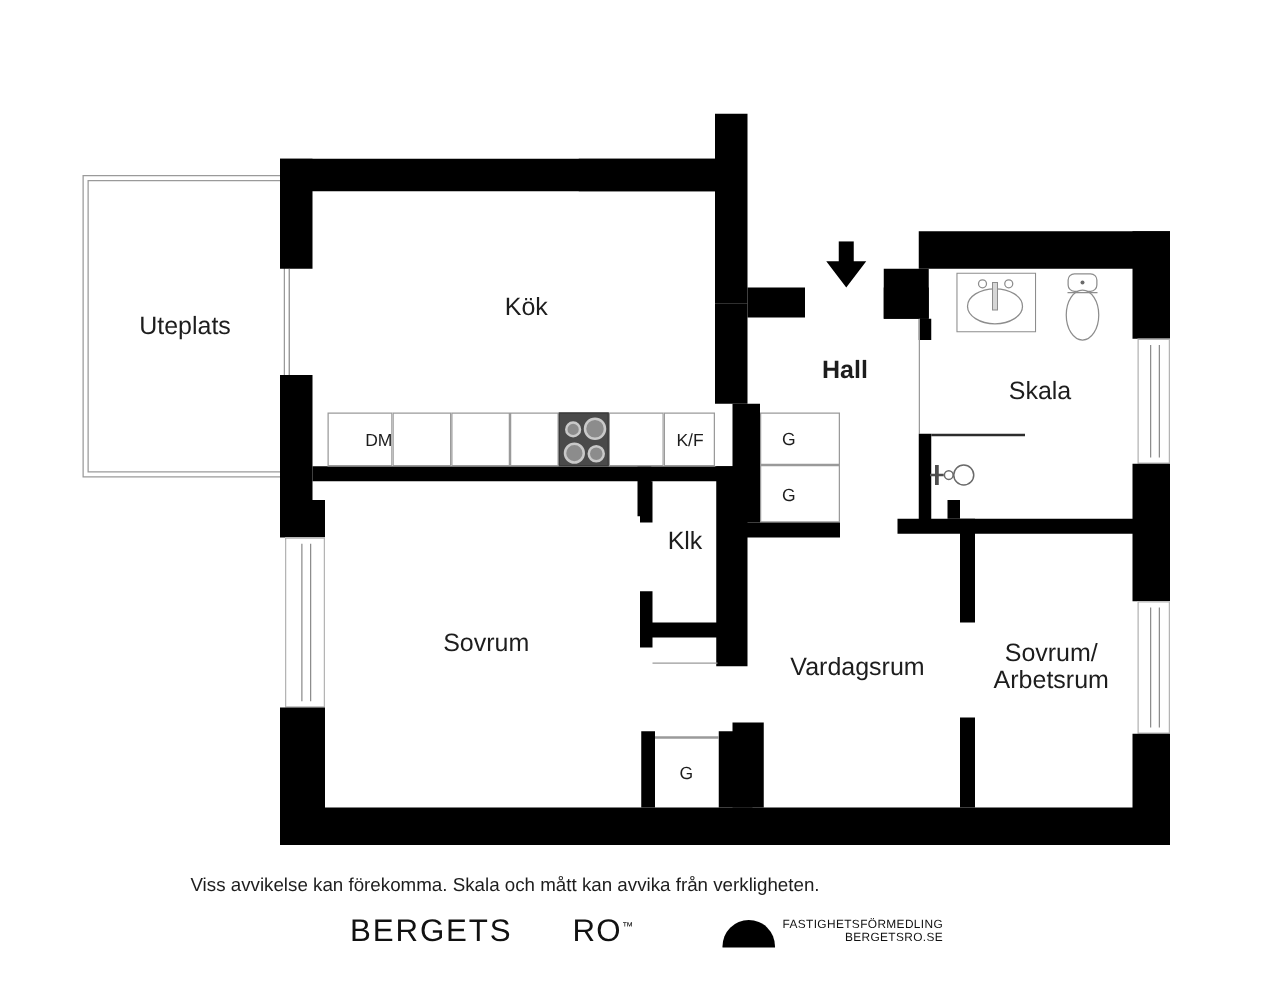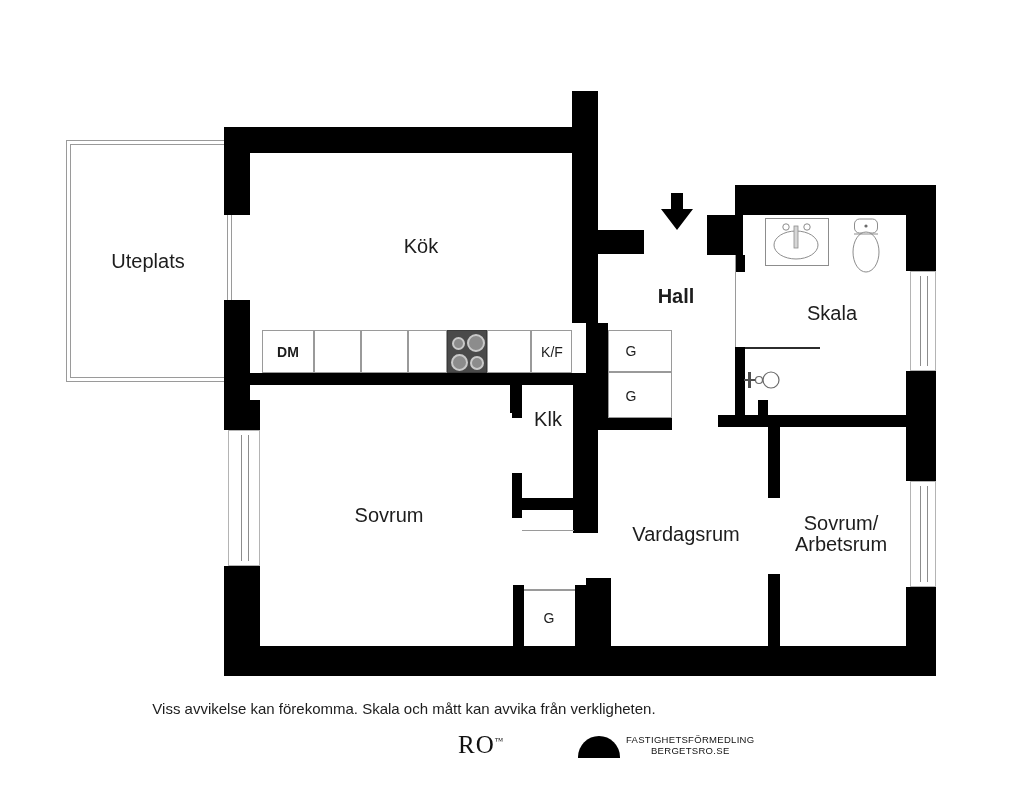--- a/index.html
+++ b/index.html
@@ -129,41 +129,40 @@
     letter-spacing: 1.5px;
     color: #111;
   }
   #brand-ro {
     position: absolute;
     left: 458px;
     top: 0px;
     font-size: 25px;
     letter-spacing: 1px;
     color: #111;
-    font-family: Liberation Serif, serif;
   }
   #brand-ro-tm {
     font-size: 9px;
     vertical-align: super;
     letter-spacing: 0;
   }
   #fm-logo {
     position: absolute;
     left: 578px;
     top: 5px;
     width: 42px;
     height: 22px;
     background: #000;
     border-radius: 21px 21px 0 0;
   }
   #fm-text {
     position: absolute;
     left: 626px;
     top: 3px;
-    text-align: center;
+    text-align: right;
     line-height: 11px;
   }
   #fm-line1 { font-size: 9.5px; letter-spacing: 0.3px; color: #111; display:block; }
   #fm-line2 { font-size: 9.5px; letter-spacing: 0.3px; color: #111; display:block; }
 
   
   #entrance-arrow {
     position: absolute;
     left: 660px;
     top: 193px;
@@ -234,21 +233,21 @@
   <div class="wall" style="left:510px; top:373px; width:11px; height:40px;"></div>
 
   <div class="cab-box" style="left:262px; top:330px; width:52px; height:43px;"></div>
   <div class="cab-box" style="left:314px; top:330px; width:47px; height:43px;"></div>
   <div class="cab-box" style="left:361px; top:330px; width:47px; height:43px;"></div>
   <div class="cab-box" style="left:408px; top:330px; width:39px; height:43px;"></div>
   <div class="cab-box" style="left:447px; top:330px; width:40px; height:43px;"></div>
   <div class="cab-box" style="left:487px; top:330px; width:44px; height:43px;"></div>
   <div class="cab-box" style="left:531px; top:330px; width:41px; height:43px;"></div>
 
-  <div class="cab-label" style="left:288px; top:352px;font-weight:bold;">DM</div>
+  <div class="cab-label" style="left:303px; top:352px;">DM</div>
   <div class="cab-label" style="left:552px; top:352px;">K/F</div>
 
   <div id="stove" style="left:447px; top:330px; width:40px; height:43px;">
     <div class="burner" style="left:4px;  top:6px;  width:13px; height:13px;"></div>
     <div class="burner" style="left:19px; top:3px;  width:18px; height:18px;"></div>
     <div class="burner" style="left:3px;  top:23px; width:17px; height:17px;"></div>
     <div class="burner" style="left:22px; top:25px; width:14px; height:14px;"></div>
   </div>
 
   <div class="cab-box" style="left:608px; top:330px; width:64px; height:42px;"></div>
@@ -262,21 +261,21 @@
 
   <div class="wall" style="left:512px; top:385px; width:10px; height:33px;"></div>
   <div class="wall" style="left:512px; top:473px; width:10px; height:45px;"></div>
 
   <div class="wall" style="left:512px; top:498px; width:74px; height:12px;"></div>
 
   <div class="wall" style="left:573px; top:373px; width:25px; height:160px;"></div>
 
   <div class="thinline" style="left:522px; top:530px; width:52px; height:1px;"></div>
 
-  <div class="room-label" style="left:548px; top:410px;">Klk</div>
+  <div class="room-label" style="left:548px; top:424px;">Klk</div>
 
   <div class="wall" style="left:586px; top:578px; width:25px; height:68px;"></div>
 
   <div class="wall" style="left:513px; top:585px; width:11px; height:61px;"></div>
   <div class="wall" style="left:575px; top:585px; width:27px; height:61px;"></div>
   <div class="thinline" style="left:524px; top:589px; width:51px; height:2px;"></div>
   <div class="cab-label" style="left:549px; top:618px;">G</div>
 
   <svg style="position:absolute; left:765px; top:218px; width:64px; height:48px;" viewBox="0 0 64 48">
     <rect x="0.5" y="0.5" width="63" height="47" fill="#ffffff" stroke="#8d8d8d" stroke-width="1"></rect>
@@ -313,20 +312,21 @@
   <div class="room-label" style="left:841px; top:513px; line-height:21px;">
     <span>Sovrum/</span><br>
     <span>Arbetsrum</span>
   </div>
 
 </div>
 
 <div id="footer">
   <p id="disclaimer">Viss avvikelse kan förekomma. Skala och mått kan avvika från verkligheten.</p>
   <div id="brand-row">
+    <span id="brand-bergets">BERGETS</span>
     <span id="brand-ro"><span>RO</span><span id="brand-ro-tm">™</span></span>
     <div id="fm-logo"></div>
     <div id="fm-text">
       <span id="fm-line1">FASTIGHETSFÖRMEDLING</span>
       <span id="fm-line2">BERGETSRO.SE</span>
     </div>
   </div>
 </div>
 
 </body></html>

